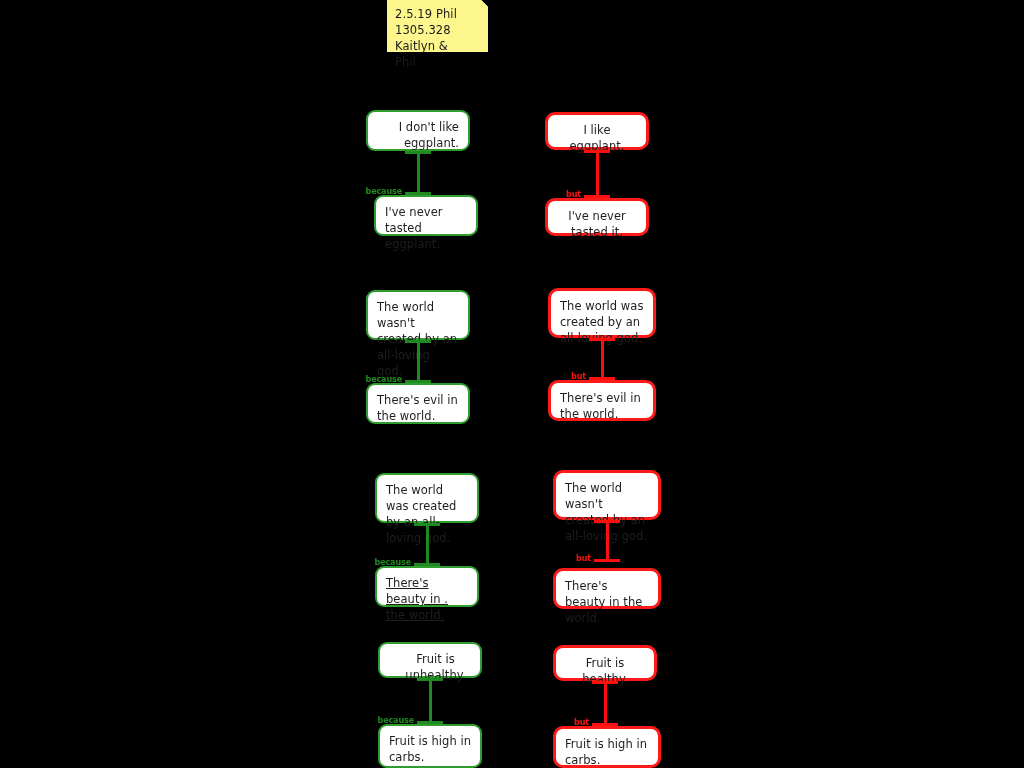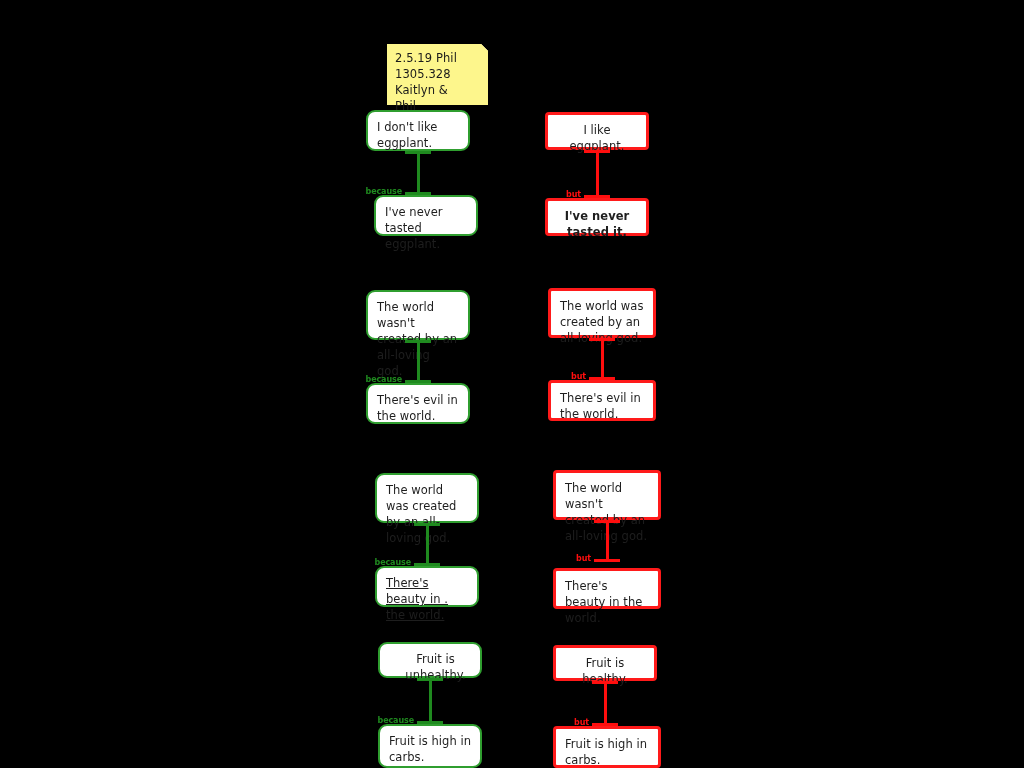--- a/index.html
+++ b/index.html
@@ -48,21 +48,21 @@
     line-height: 16px;
     padding: 7px 9px;
     letter-spacing: 0.05px;
   }
   .node.green {
     border: 2px solid #2f9e2f;
     border-radius: 9px;
   }
   .node.red {
     border: 3px solid #ff1a1a;
-    border-radius: 4px;
+    border-radius: 10px;
   }
   .node.center {
     text-align: center;
   }
 
   
   .connector {
     position: absolute;
   }
   .connector .stem {
@@ -99,44 +99,44 @@
     white-space: nowrap;
     letter-spacing: -0.1px;
   }
   .connector.green .rel-label { color: #1f8a1f; }
   .connector.red .rel-label { color: #ff0e0e; }
 </style>
 </head>
 <body>
 
 <div id="canvas-root">
-    <div class="sticky" style="left: 387px; top: 0px; width: 101px; height: 61px; margin-top: 44px;">
+    <div class="sticky" style="left: 387px; top: 0px; width: 101px; height: 52px;">
       <span class="fold"></span>
       <div class="sticky-text">
         <div>2.5.19 Phil</div>
         <div>1305.328 Kaitlyn &amp;</div>
         <div>Phil</div>
       </div>
     </div>
-    <div class="node green" style="left: 366px; top: 110px; width: 104px; height: 41px;">I don't like eggplant.</div>
+    <div class="node green" style="left: 366px; top: 110px; width: 104px; height: 41px; text-align: right;">I don't like eggplant.</div>
     <div class="connector green" style="left: 405px; top: 151px; width: 26px; height: 44px;">
       <span class="cap top"></span>
       <span class="stem"></span>
       <span class="cap bottom"></span>
       <span class="rel-label">because</span>
     </div>
     <div class="node green" style="left: 366px; top: 195px; width: 104px; height: 41px; margin-left: 8px;">I've never tasted eggplant.</div>
     <div class="node red center" style="left: 545px; top: 112px; width: 104px; height: 38px;">I like eggplant.</div>
     <div class="connector red" style="left: 584px; top: 150px; width: 26px; height: 48px;">
       <span class="cap top"></span>
       <span class="stem"></span>
       <span class="cap bottom"></span>
       <span class="rel-label">but</span>
     </div>
-    <div class="node red center" style="left: 545px; top: 198px; width: 104px; height: 38px; font-weight: bold;">I've never tasted it.</div>
+    <div class="node red center" style="left: 545px; top: 198px; width: 104px; height: 38px;">I've never tasted it.</div>
     <div class="node green" style="left: 366px; top: 290px; width: 104px; height: 50px;">The world wasn't created by an all-loving god.</div>
     <div class="connector green" style="left: 405px; top: 340px; width: 26px; height: 43px;">
       <span class="cap top"></span>
       <span class="stem"></span>
       <span class="cap bottom"></span>
       <span class="rel-label">because</span>
     </div>
     <div class="node green" style="left: 366px; top: 383px; width: 104px; height: 41px;">There's evil in the world.</div>
     <div class="node red" style="left: 548px; top: 288px; width: 108px; height: 50px;">The world was created by an all-loving god.</div>
     <div class="connector red" style="left: 589px; top: 338px; width: 26px; height: 42px;">

